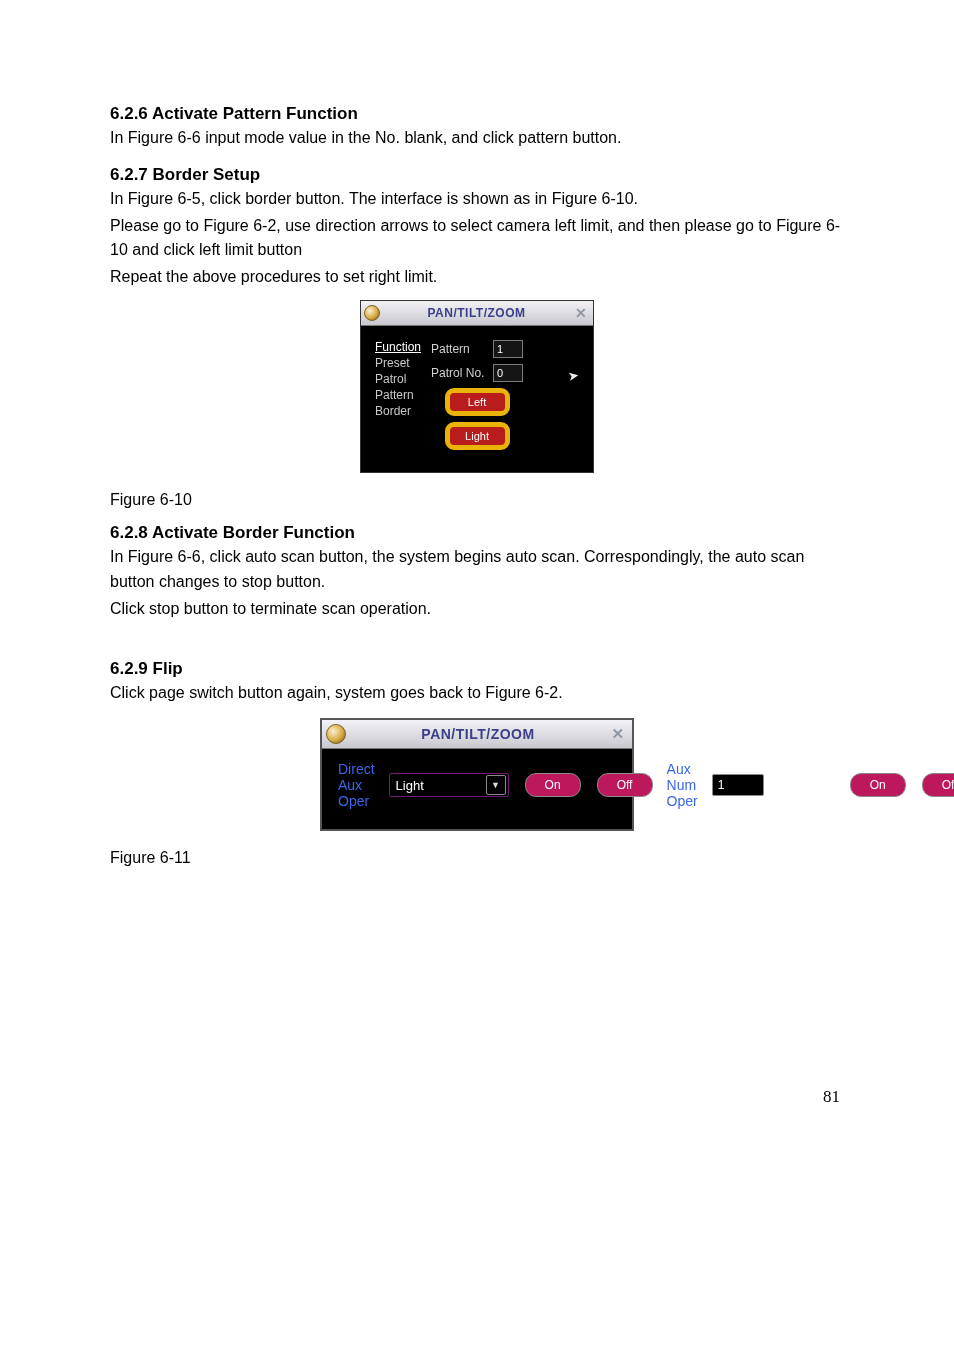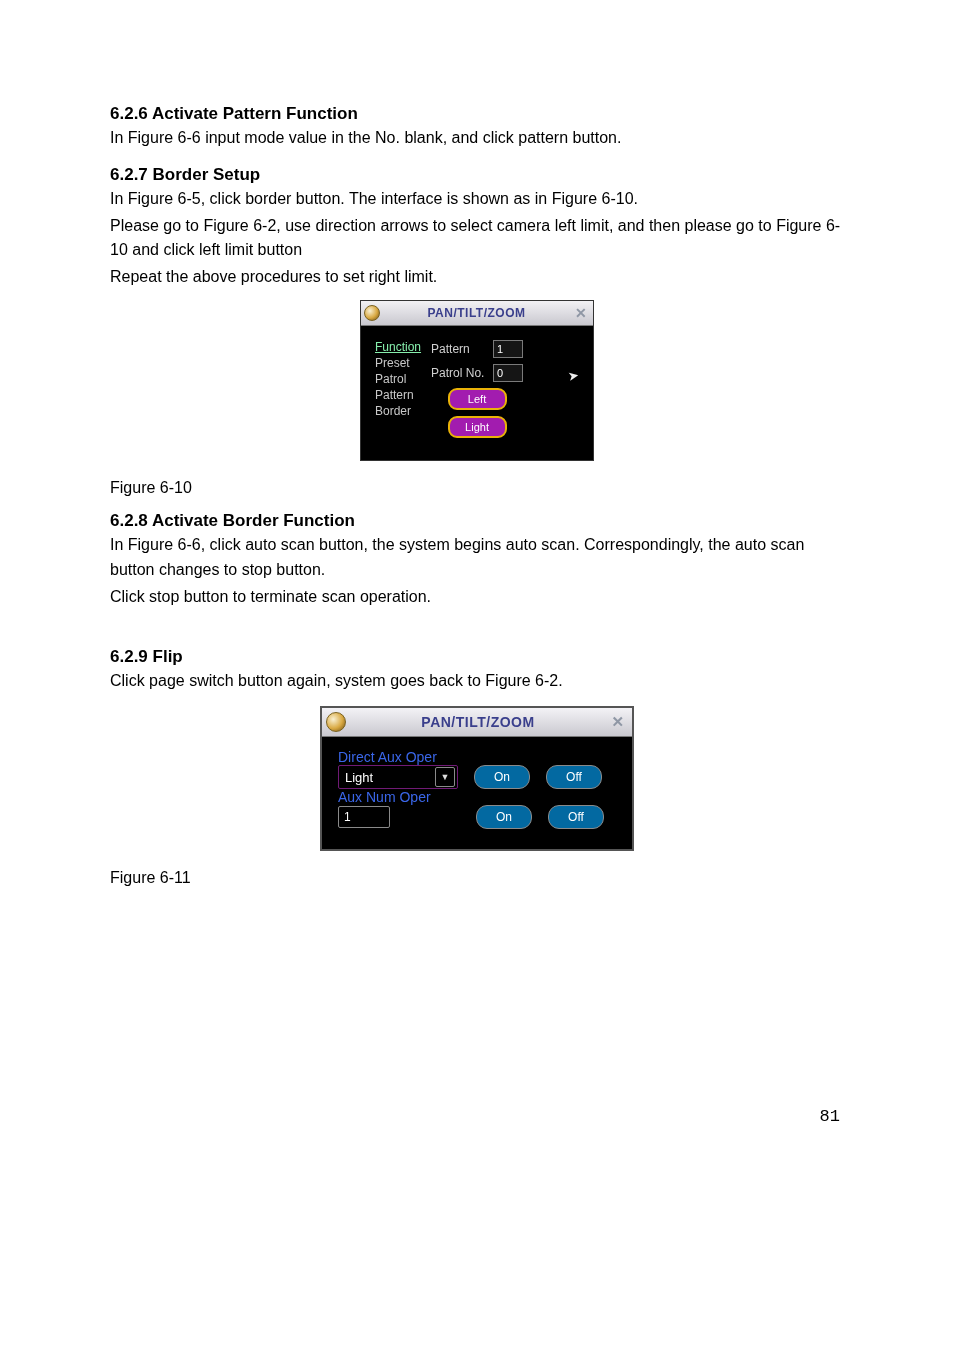--- a/index.html
+++ b/index.html
@@ -9,21 +9,21 @@
     color:#000;
     width:954px;
   }
   .page{
     padding:90px 110px 60px 110px;
     box-sizing:border-box;
   }
   .heading{font-weight:bold;font-size:17px;margin-top:14px;margin-bottom:2px;}
   .para{font-size:16px;line-height:1.55;margin:0 0 2px 0;}
   .fig-caption{text-align:left;font-size:16px;margin:18px 0 14px 0;}
-  .page-num{text-align:right;font-family:Liberation Mono, monospace;font-size:17px;margin-top:220px;padding-right:4px;}
+  .page-num{text-align:right;font-family:Liberation Serif, serif;font-size:17px;margin-top:220px;padding-right:4px;}
   .h-space{height:22px;}
 
   
   .panel-a{
     width:232px;
     margin:10px auto 0 auto;
     border:1px solid #333;
     background:#000;
     font-family:Arial,sans-serif;
     font-size:12px;
@@ -49,30 +49,30 @@
   }
   .panel-a .tb-title{flex:1;text-align:center;}
   .panel-a .tb-x{width:24px;text-align:center;color:#8f97a5;font-size:14px;}
   .panel-a .body{
     padding:14px 14px 22px 14px;
     background:#000;
     display:flex;gap:10px;
     position:relative;
   }
   .panel-a .menu{display:flex;flex-direction:column;gap:2px;color:#c8c8c8;font-size:12px;}
-  .panel-a .menu .active{color:#86efac;text-decoration:underline;}
+  .panel-a .menu .active{color:#ffffff;text-decoration:underline;}
   .panel-a .form{display:flex;flex-direction:column;gap:6px;}
   .panel-a .frow{display:flex;align-items:center;gap:4px;}
   .panel-a .flabel{color:#d0d0d0;font-size:12px;width:58px;}
   .num-box{
     width:22px;height:16px;border:1px solid #7a7a7a;background:#151515;
     color:#fff;font-size:11px;line-height:16px;padding:0 3px;
   }
   .btn-dark{
-    height:18px;border:2px solid #eab308;border-radius:9px;background:#a21caf;
+    height:18px;border:5px solid #eab308;border-radius:9px;background:#b91c1c;
     color:#fff;font-size:11px;text-align:center;line-height:18px;
     width:55px;
   }
   .panel-a .cursor{
     position:absolute;right:14px;top:42px;color:#eee;font-size:13px;
     transform:rotate(-10deg);
   }
 
   
   .panel-b{
@@ -90,39 +90,39 @@
     color:#3a3f8c;font-weight:bold;font-size:14px;letter-spacing:.5px;
     border-bottom:1px solid #777;
   }
   .panel-b .tb-icon{
     width:20px;height:20px;margin:0 6px 0 4px;
     background:radial-gradient(circle at 35% 35%,#f9f0d2 0%,#d9a942 55%,#6b4a10 100%);
     border-radius:50%;border:1px solid #7a6220;box-sizing:border-box;
   }
   .panel-b .tb-title{flex:1;text-align:center;}
   .panel-b .tb-x{width:28px;text-align:center;color:#8f97a5;font-size:15px;}
-  .panel-b .body{padding:12px 16px 20px 16px;display:flex;flex-direction:column;}
+  .panel-b .body{padding:12px 16px 20px 16px;display:flex;flex-direction:row;gap:14px;}
   .section-lbl{color:#3a66e8;font-size:14px;}
   .row{display:flex;align-items:center;gap:16px;}
   .select-box{
     width:110px;height:22px;border:1px solid #701a75;border-radius:2px;
     display:flex;align-items:center;justify-content:space-between;
     padding:0 2px 0 6px;color:#fff;background:#000;
   }
   .select-box .arrow{
     width:18px;height:18px;border:1px solid #8a8a8a;border-radius:2px;
     display:flex;align-items:center;justify-content:center;font-size:9px;color:#ddd;
   }
   .num-box2{
     width:40px;height:20px;border:1px solid #8a8a8a;background:#000;
     color:#fff;font-size:12px;padding:0 5px;line-height:20px;border-radius:2px;
   }
   .pill{
     height:22px;min-width:38px;padding:0 8px;border:1px solid #8a8a8a;border-radius:11px;
-    background:#0369a1;color:#fff;font-size:12px;line-height:22px;text-align:center;
+    background:#be185d;color:#fff;font-size:12px;line-height:22px;text-align:center;
   }
   .pill-lg{min-width:98px;}
   .center{display:flex;justify-content:center;}
 </style>
 </head>
 <body>
 
 <div class="page">
 
   <div class="heading">6.2.6  Activate Pattern Function</div>

